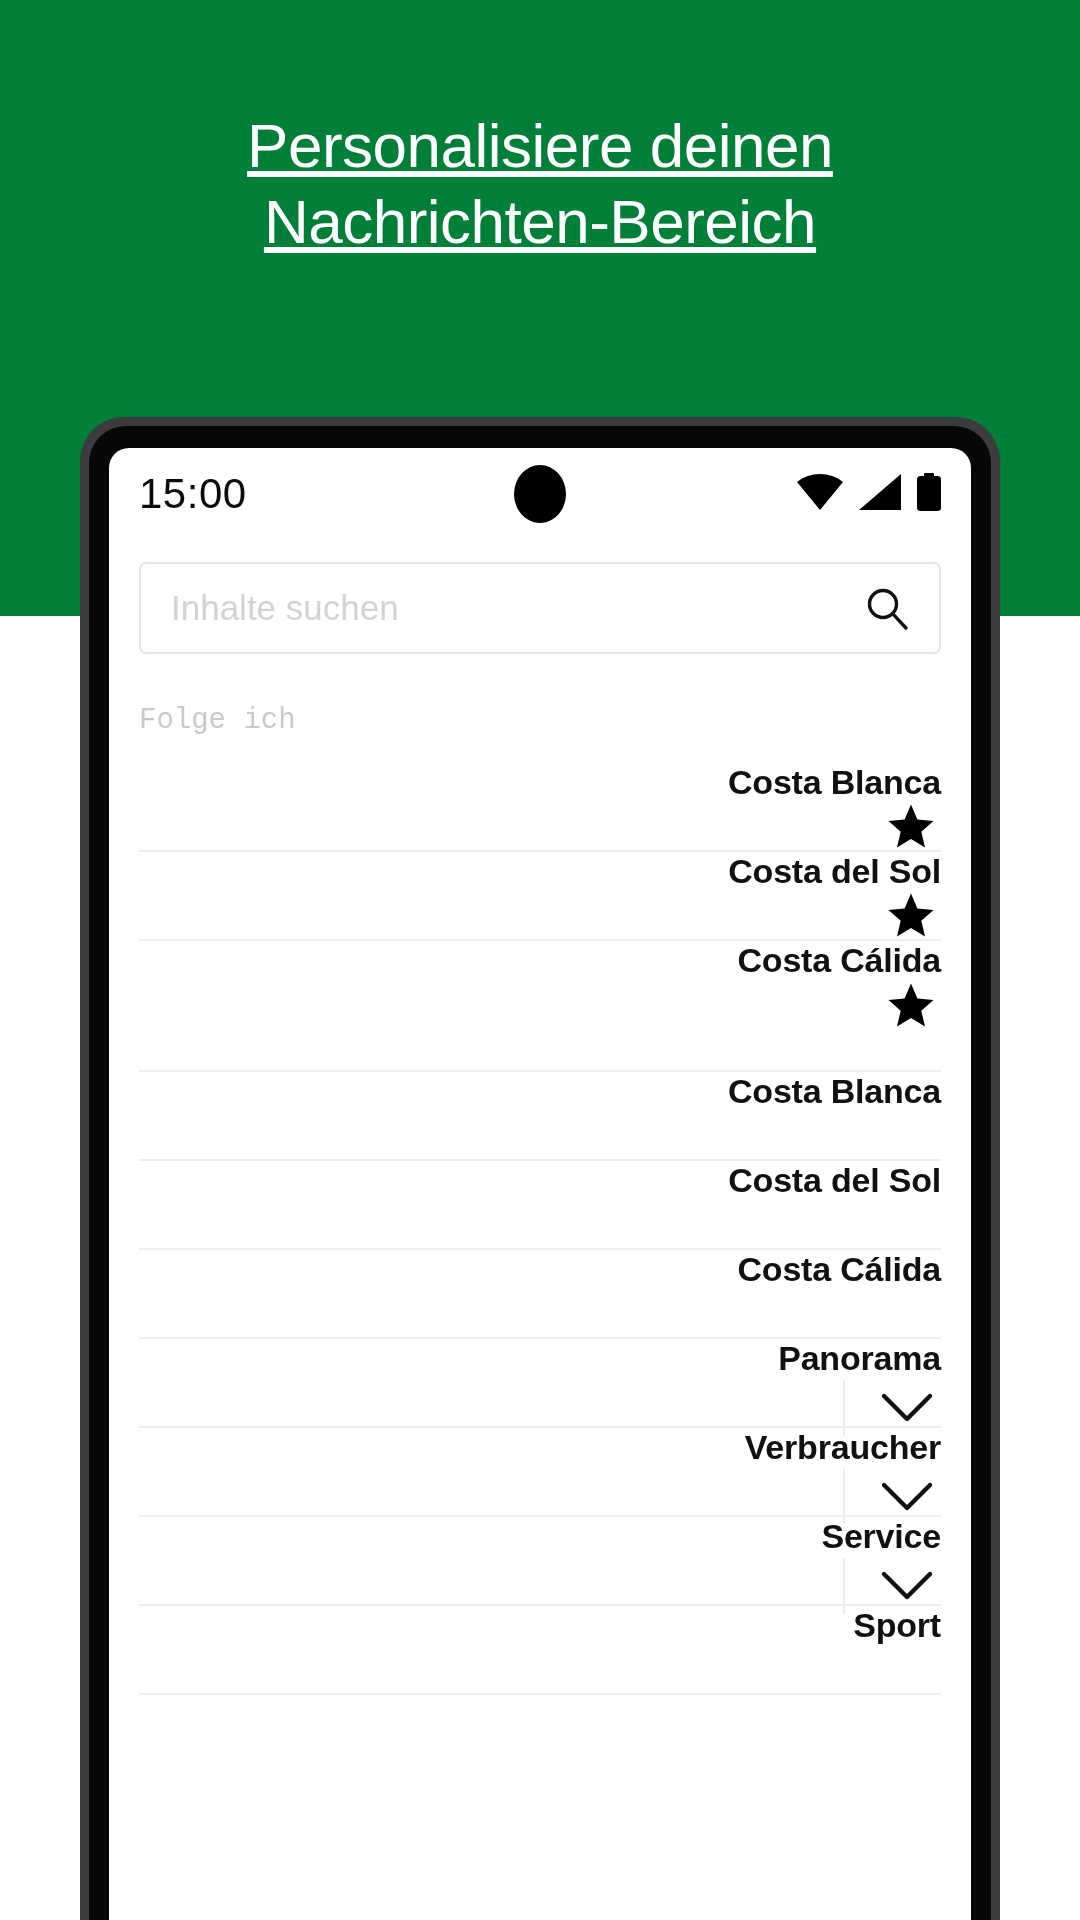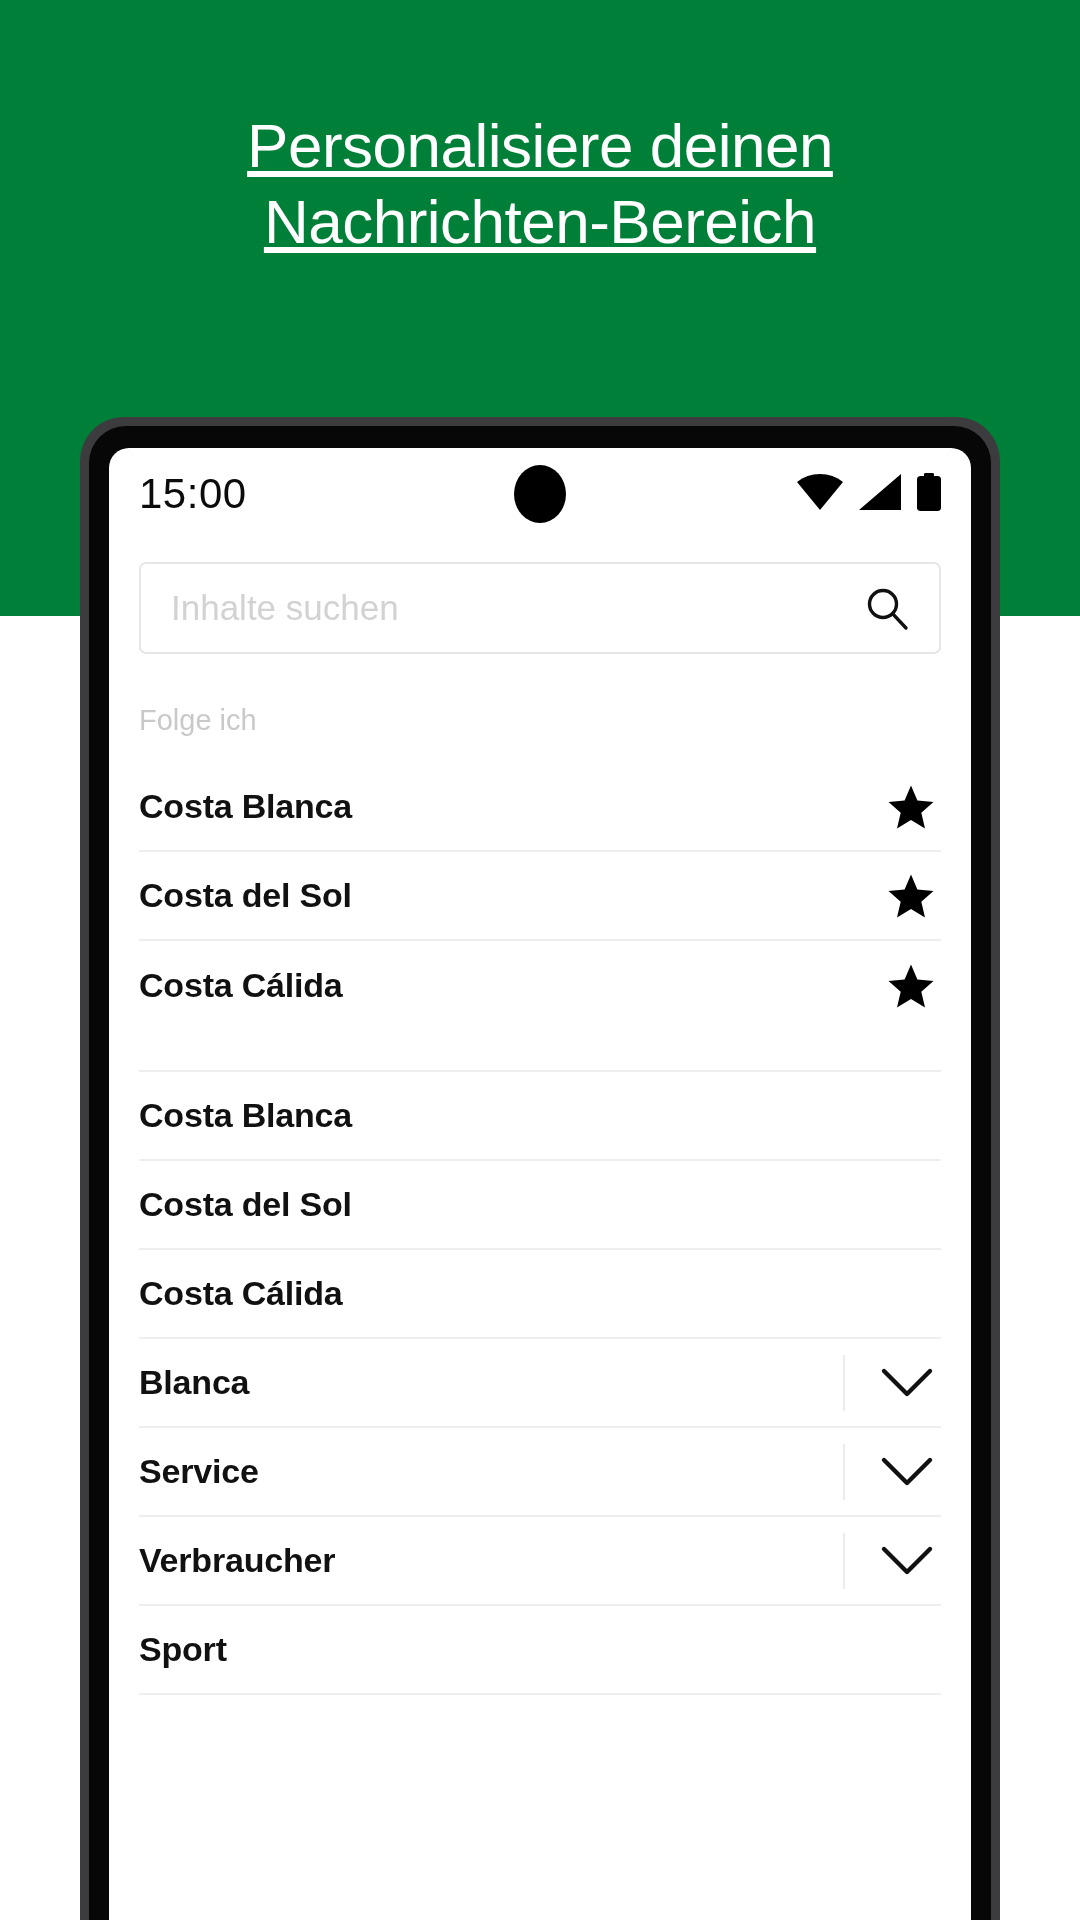--- a/index.html
+++ b/index.html
@@ -99,29 +99,30 @@
     display:flex; align-items:center; justify-content:center;
   }
 
   
   .list-area { padding:0 30px; }
   .section-head {
     font-size:29px;
     color:#c9c9c9;
     font-weight:400;
     padding:50px 0 26px 0;
-    font-family:Liberation Sans, sans-serif;
+    font-family:Liberation Mono, monospace;
   }
   .section-head.second { padding-top:54px; }
 
   .row {
     height:89px;
-    display:flex; align-items:center;
+    display:flex; align-items:flex-end;
     border-bottom:2px solid #eeeeee;
     position:relative;
+    flex-direction:column;
   }
   .row.no-border { border-bottom:none; }
   .row-label {
     font-size:34px;
     font-weight:700;
     color:#111111;
     letter-spacing:-0.2px;
     font-family:"Liberation Sans", sans-serif;
   }
   .row-spacer { flex:1; }
@@ -245,47 +246,47 @@
 
           <div class="row">
             <span class="row-label">Costa del Sol</span>
           </div>
 
           <div class="row">
             <span class="row-label">Costa Cálida</span>
           </div>
 
           <div class="row">
-            <span class="row-label">Blanca</span>
+            <span class="row-label">Panorama</span>
             <span class="row-spacer"></span>
             <span class="chev-group">
               <span class="chev-divider"></span>
               <span class="chev-btn">
                 <svg width="54" height="34" viewBox="0 0 54 34">
                   <polyline points="4,5 27,28 50,5" fill="none" stroke="#111" stroke-width="4.4" stroke-linecap="round" stroke-linejoin="round"></polyline>
                 </svg>
               </span>
             </span>
           </div>
 
           <div class="row">
-            <span class="row-label">Service</span>
+            <span class="row-label">Verbraucher</span>
             <span class="row-spacer"></span>
             <span class="chev-group">
               <span class="chev-divider"></span>
               <span class="chev-btn">
                 <svg width="54" height="34" viewBox="0 0 54 34">
                   <polyline points="4,5 27,28 50,5" fill="none" stroke="#111" stroke-width="4.4" stroke-linecap="round" stroke-linejoin="round"></polyline>
                 </svg>
               </span>
             </span>
           </div>
 
           <div class="row">
-            <span class="row-label">Verbraucher</span>
+            <span class="row-label">Service</span>
             <span class="row-spacer"></span>
             <span class="chev-group">
               <span class="chev-divider"></span>
               <span class="chev-btn">
                 <svg width="54" height="34" viewBox="0 0 54 34">
                   <polyline points="4,5 27,28 50,5" fill="none" stroke="#111" stroke-width="4.4" stroke-linecap="round" stroke-linejoin="round"></polyline>
                 </svg>
               </span>
             </span>
           </div>

